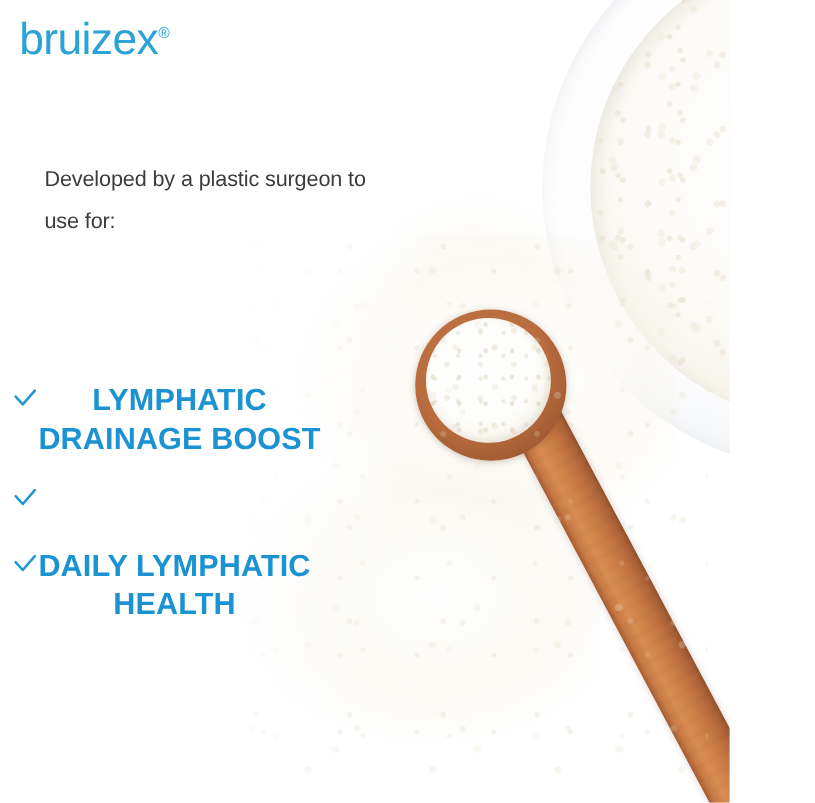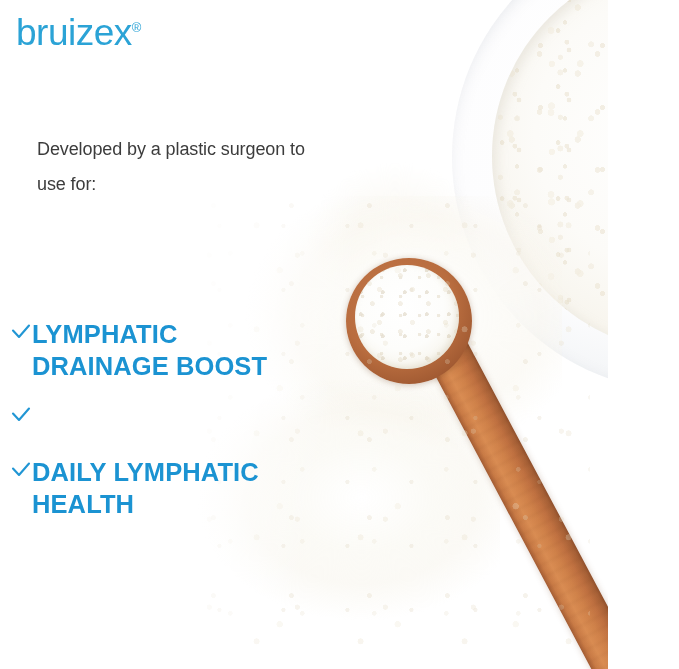--- a/index.html
+++ b/index.html
@@ -243,20 +243,21 @@
     left: 10px;
     top: 318px;
     width: 360px;
   }
   .benefit {
     position: relative;
     display: flex;
     align-items: flex-start;
     margin-bottom: 19px;
     min-height: 36px;
+    text-align: center;
   }
   .benefit:last-child { margin-bottom: 0; }
   .check {
     flex: 0 0 auto;
     width: 22px;
     height: 28px;
     margin-top: 3px;
     color: #2196d4;
   }
   .check svg { display: block; }

